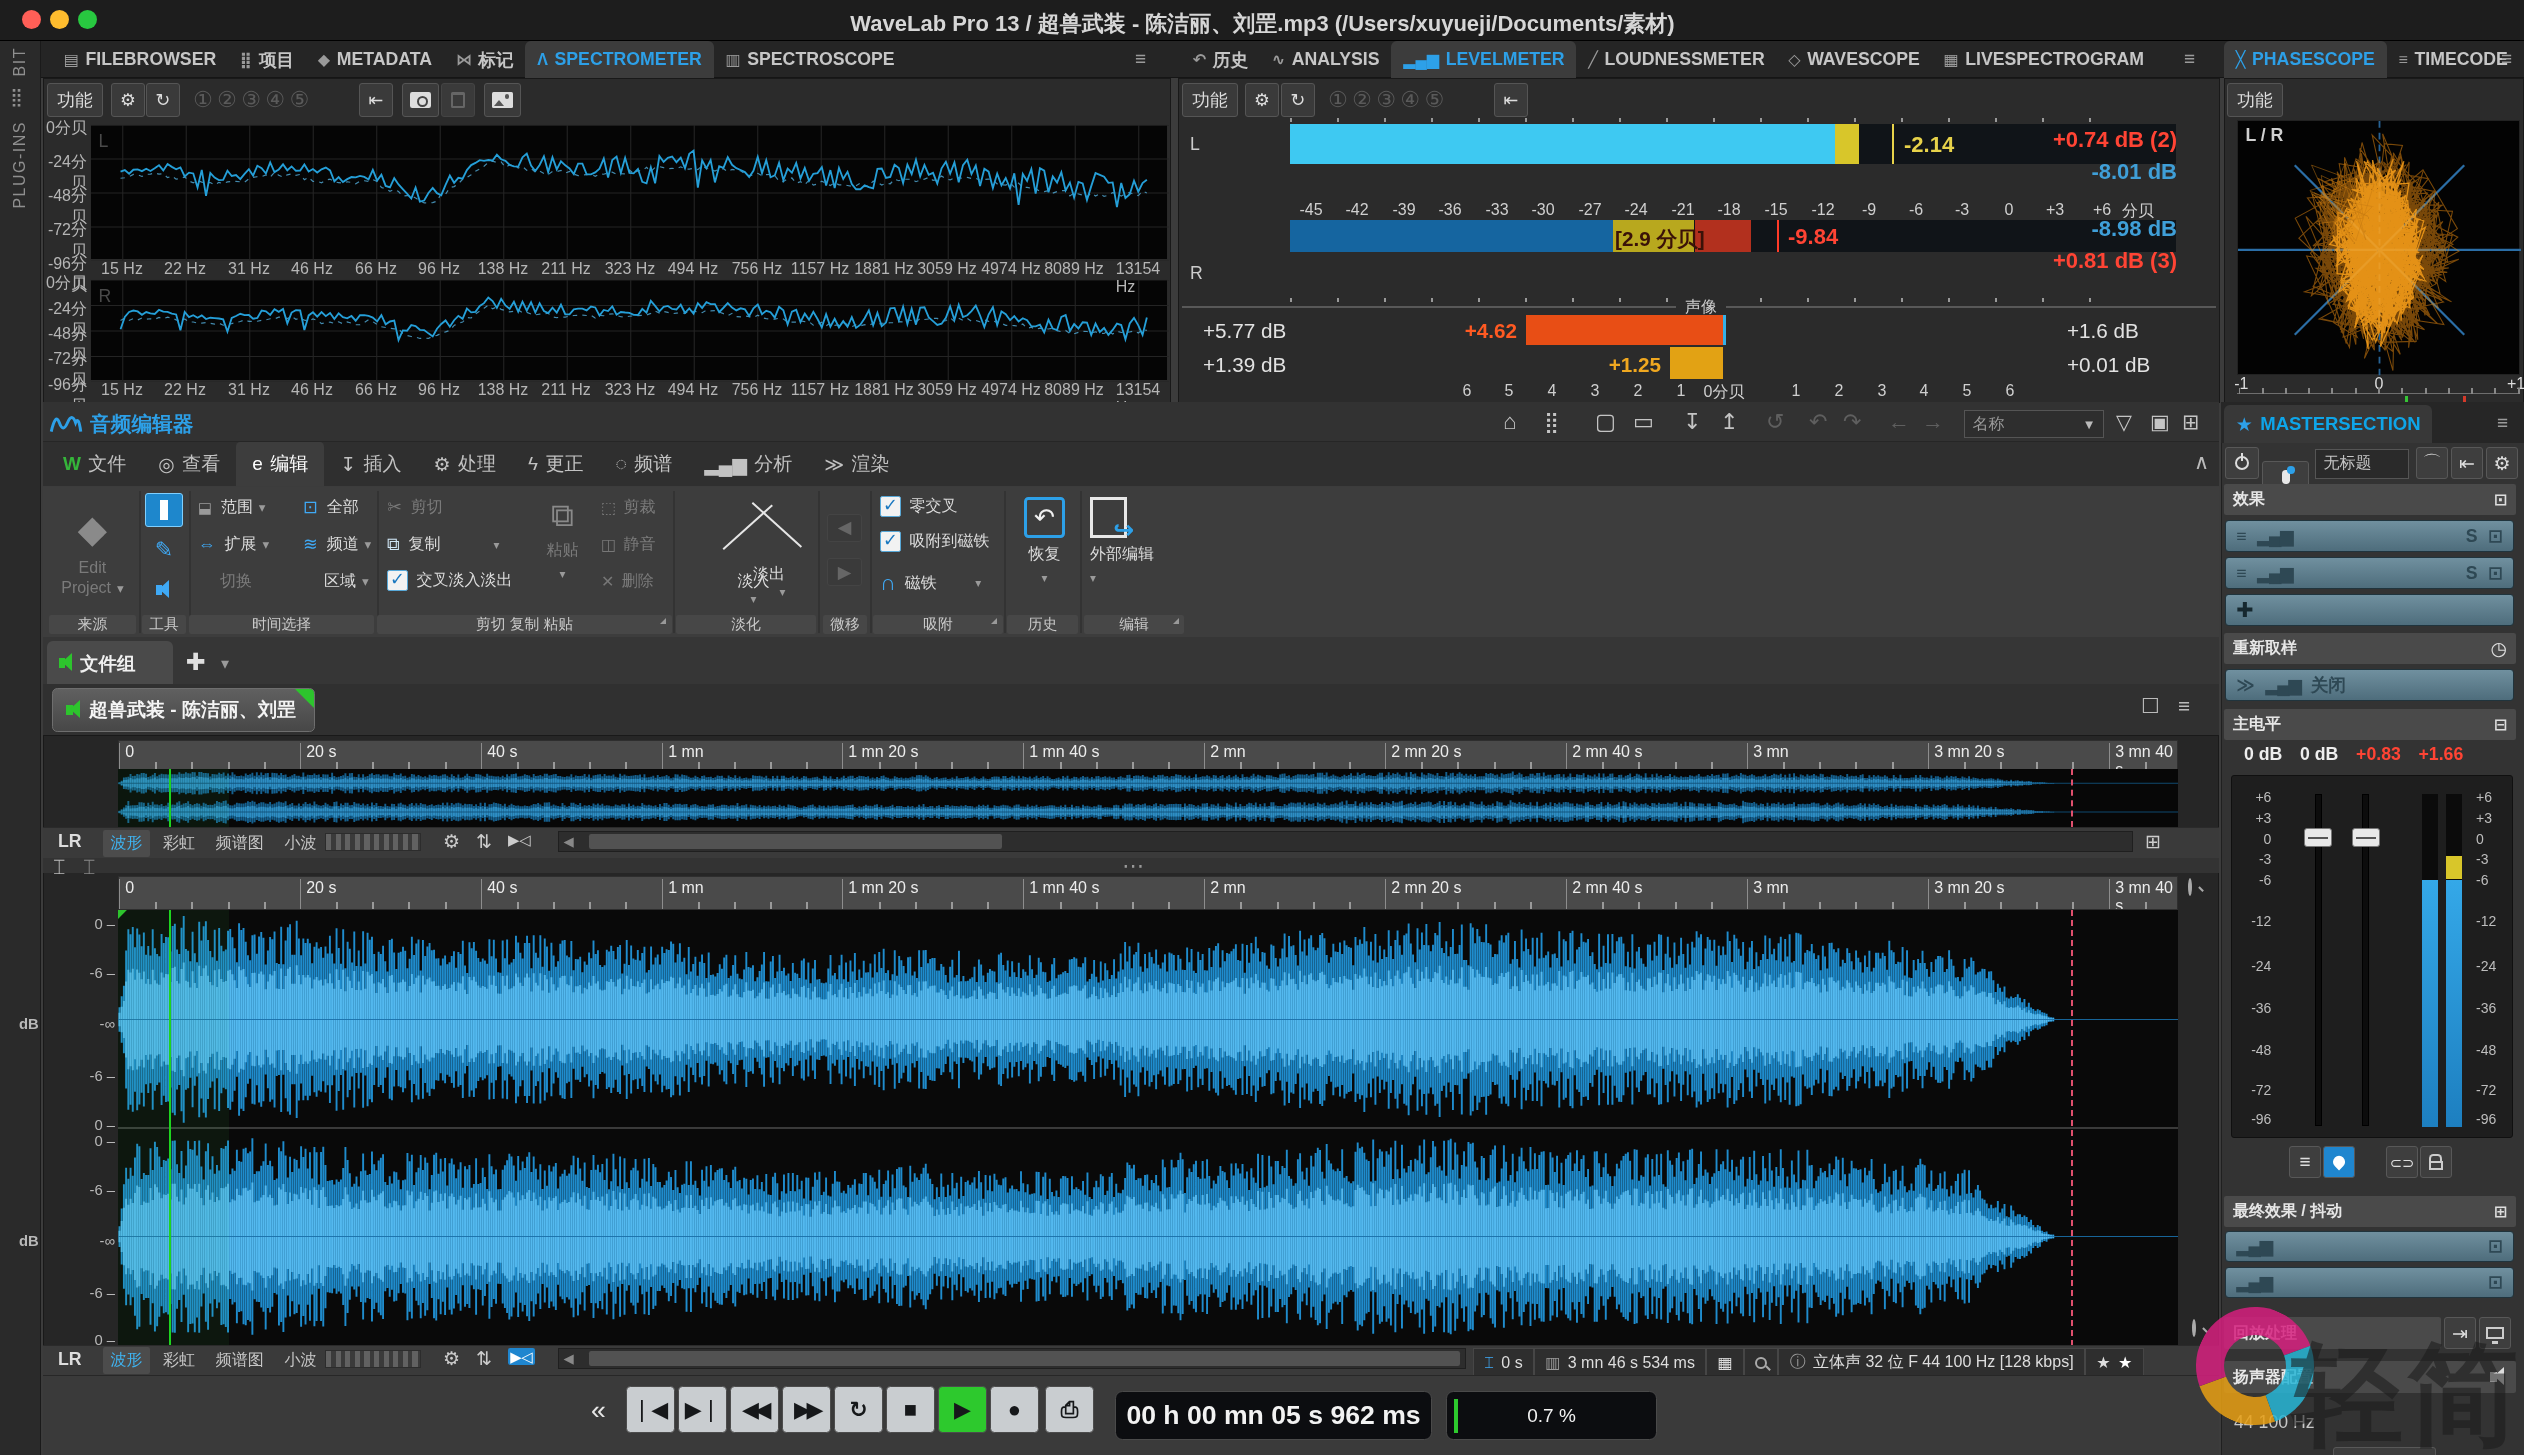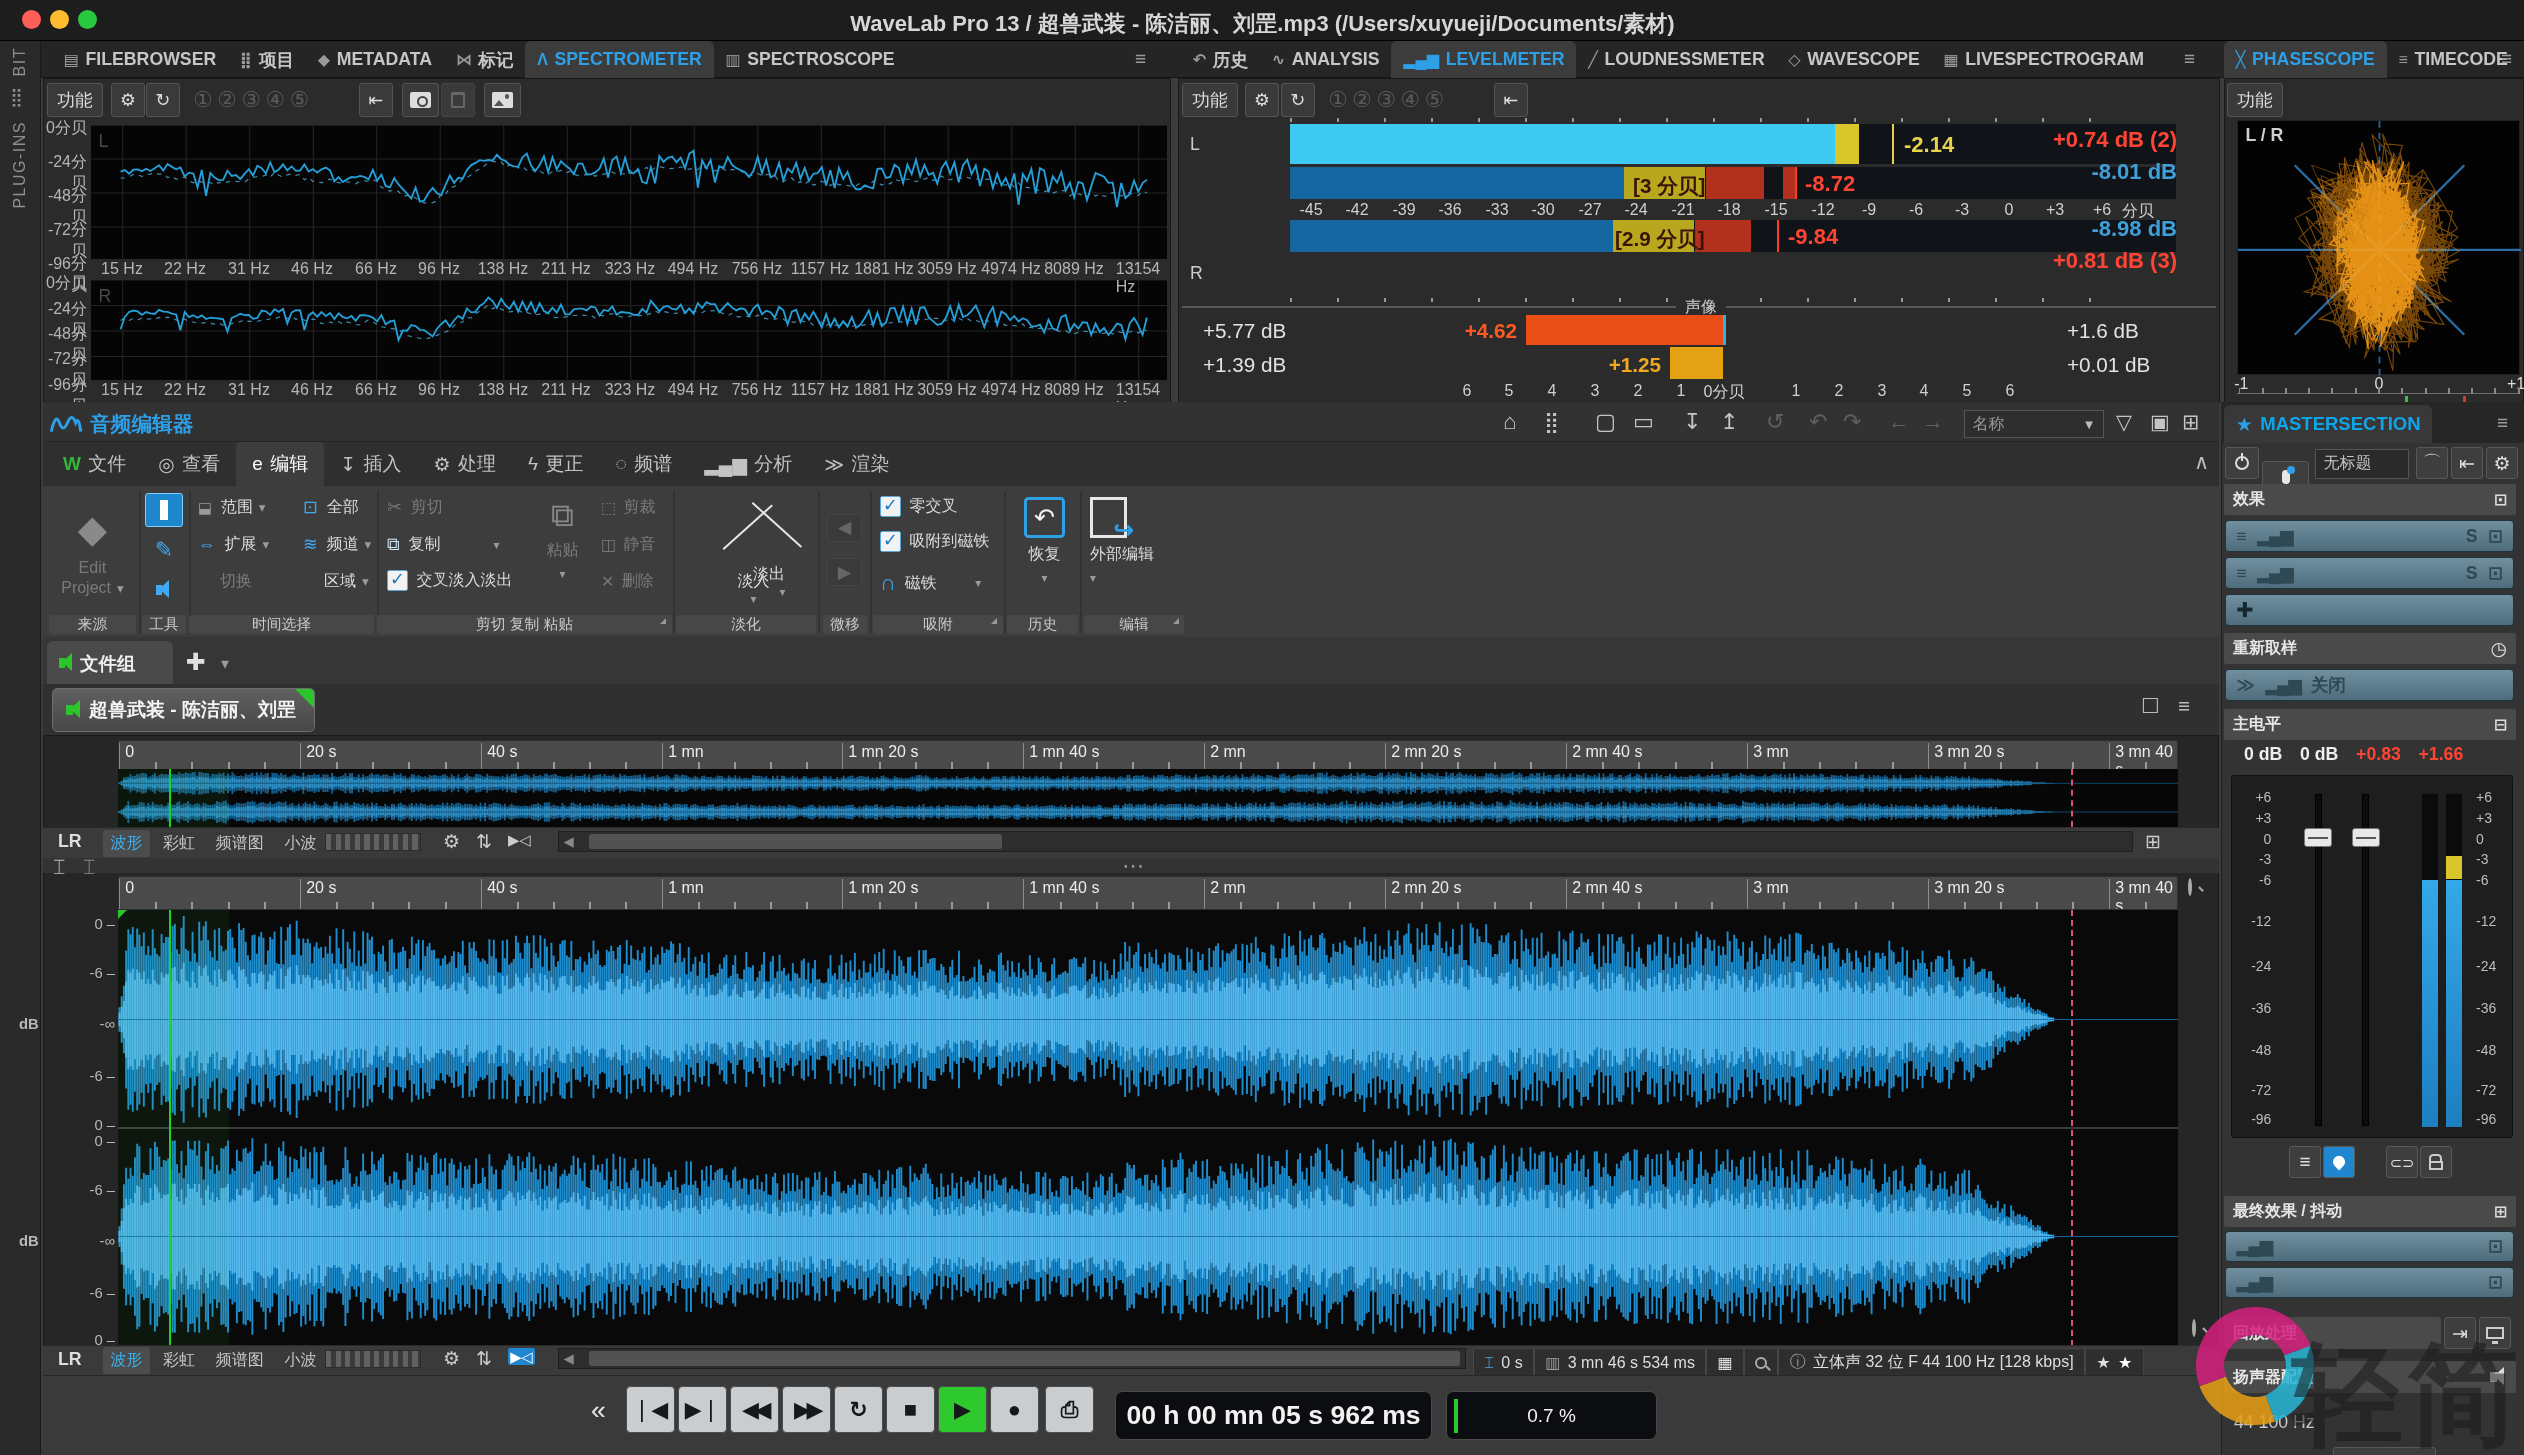--- a/index.html
+++ b/index.html
@@ -318,29 +318,20 @@
   <div class="a tbtn gl" data-g="⇤" style="left:1494px;top:83px;width:34px"></div>
   
   <span class="a" style="left:1190px;top:134px;font-size:17.7px">L</span>
   <span class="a" style="left:1190px;top:263px;font-size:17.7px">R</span>
   <div class="a tickstrip" style="left:1290px;top:118px;width:812px;height:4.4px"></div>
   <div class="a" style="left:1290px;top:124px;width:886px;height:40px;background:#101418">
     <div class="a" style="left:0;top:0;width:545px;height:40px;background:#3ec9f2"></div>
     <div class="a" style="left:545px;top:0;width:23.6px;height:40px;background:#d8c62a"></div>
     <div class="a" style="left:602px;top:0;width:2.2px;height:40px;background:#e7d24a"></div>
     <span class="a mtxt yel" style="left:614px;top:8px">-2.14</span>
-  </div>
-  <div class="a" style="left:1290px;top:167px;width:886px;height:32px;background:#101418">
-    <div class="a" style="left:0;top:0;width:334px;height:32px;background:#1565a0"></div>
-    <div class="a" style="left:334px;top:0;width:81px;height:32px;background:#b8a81e"></div>
-    <div class="a" style="left:416px;top:0;width:58px;height:32px;background:#b2301e"></div>
-    <div class="a" style="left:493px;top:0;width:11.8px;height:32px;background:#b2301e"></div>
-    <span class="a" style="left:343px;top:5.2px;font-size:20.7px;font-weight:bold;color:#3a1208">[3 分贝]</span>
-    <div class="a" style="left:505px;top:0;width:2.2px;height:32px;background:#ff3b28"></div>
-    <span class="a mtxt red" style="left:515px;top:4.4px">-8.72</span>
   </div>
   <div class="a" id="lm-scale" style="left:1178px;top:201px;width:1042px;height:19px">
       <span class="sclab" style="left: 133px;">-45</span>
       <span class="sclab" style="left: 179px;">-42</span>
       <span class="sclab" style="left: 226px;">-39</span>
       <span class="sclab" style="left: 272px;">-36</span>
       <span class="sclab" style="left: 319px;">-33</span>
       <span class="sclab" style="left: 365px;">-30</span>
       <span class="sclab" style="left: 412px;">-27</span>
       <span class="sclab" style="left: 458px;">-24</span>

